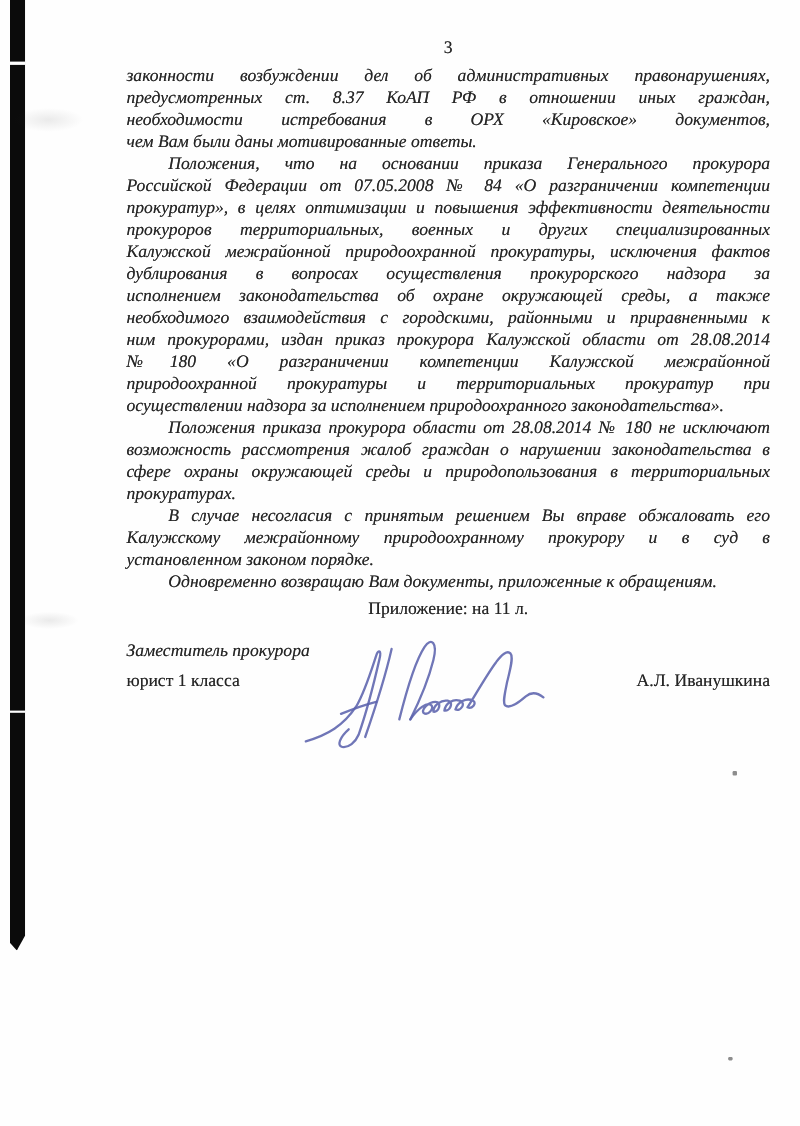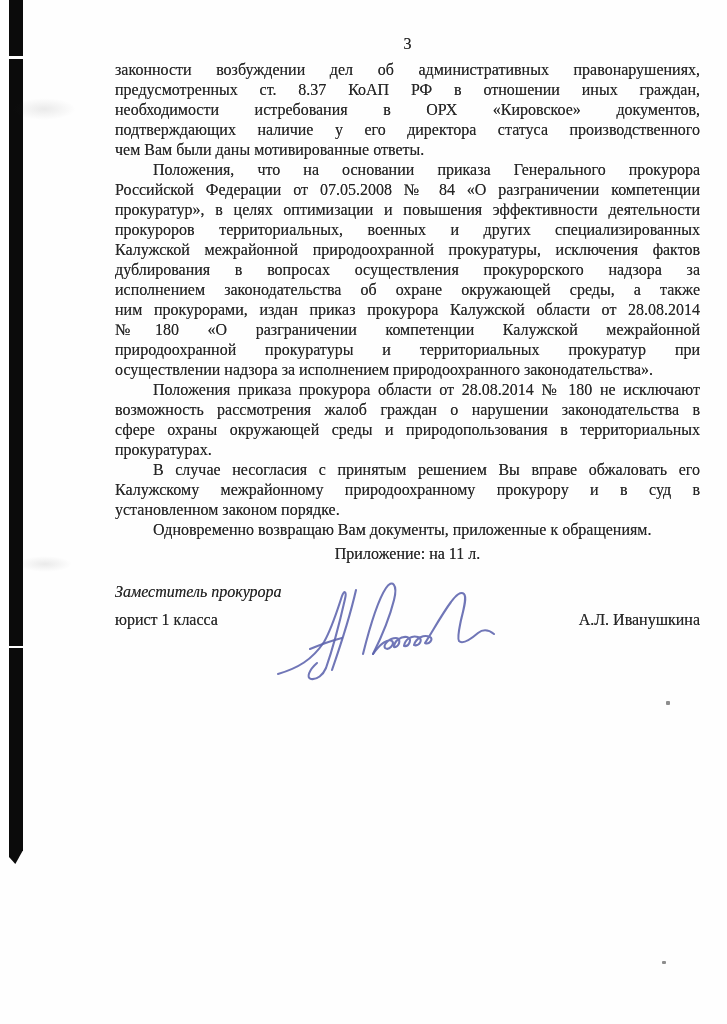--- a/index.html
+++ b/index.html
@@ -29,21 +29,21 @@
     background: radial-gradient(ellipse at center, rgba(60,60,60,0.10), rgba(60,60,60,0) 70%);
   }
   .speck { position: absolute; background: #8d8d8d; border-radius: 1px; }
 
   .text-col {
     position: absolute; left: 115px; top: 34px; width: 585px;
     font-size: 16px; line-height: 20px;
     text-shadow: 0 0 0.6px rgba(30,30,30,0.65);
   }
   .page-num { text-align: center; margin-bottom: 6px; }
-  .line { text-align: justify; text-align-last: justify; }
+  .line { text-align: justify; text-align-last: justify; font-style: italic; }
   .line.last { text-align-last: left; }
   .line.indent { text-indent: 38px; }
 
   .attachment-line { margin-top: 4px; text-align: center; }
   .signer-title-1 { margin-top: 18px; font-style: italic; }
   .signer-row { margin-top: 8px; display: flex; justify-content: space-between; }
 
   .signature {
     position: absolute; left: 268px; top: 575px; width: 232px; height: 108px;
     pointer-events: none;
@@ -71,32 +71,32 @@
   <div class="speck" style="left:648px; top:189px; width:3px; height:4px; opacity:.6;"></div>
 
   <div class="text-col">
 
     <div class="page-num">3</div>
 
     <div>
       <div class="line">законности возбуждении дел об административных правонарушениях,</div>
       <div class="line">предусмотренных ст. 8.37 КоАП РФ в отношении иных граждан,</div>
       <div class="line">необходимости истребования в ОРХ «Кировское» документов,</div>
-      <div class="line">подтверждающих наличие у его директора статуса производственного</div>
       <div class="line last">чем Вам были даны мотивированные ответы.</div>
     </div>
 
     <div>
       <div class="line indent">Положения, что на основании приказа Генерального прокурора</div>
       <div class="line">Российской Федерации от 07.05.2008 № 84 «О разграничении компетенции</div>
       <div class="line">прокуратур», в целях оптимизации и повышения эффективности деятельности</div>
       <div class="line">прокуроров территориальных, военных и других специализированных</div>
       <div class="line">Калужской межрайонной природоохранной прокуратуры, исключения фактов</div>
       <div class="line">дублирования в вопросах осуществления прокурорского надзора за</div>
       <div class="line">исполнением законодательства об охране окружающей среды, а также</div>
+      <div class="line">необходимого взаимодействия с городскими, районными и приравненными к</div>
       <div class="line">ним прокурорами, издан приказ прокурора Калужской области от 28.08.2014</div>
       <div class="line">№180 «О разграничении компетенции Калужской межрайонной</div>
       <div class="line">природоохранной прокуратуры и территориальных прокуратур при</div>
       <div class="line last">осуществлении надзора за исполнением природоохранного законодательства».</div>
     </div>
 
     <div>
       <div class="line indent">Положения приказа прокурора области от 28.08.2014 № 180 не исключают</div>
       <div class="line">возможность рассмотрения жалоб граждан о нарушении законодательства в</div>
       <div class="line">сфере охраны окружающей среды и природопользования в территориальных</div>

